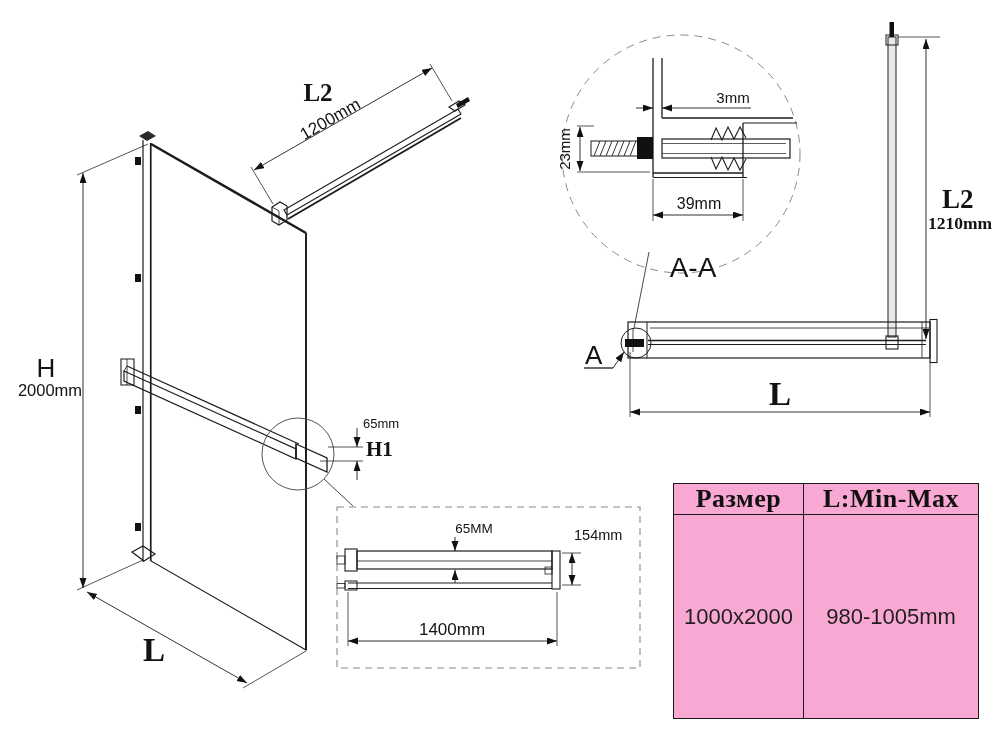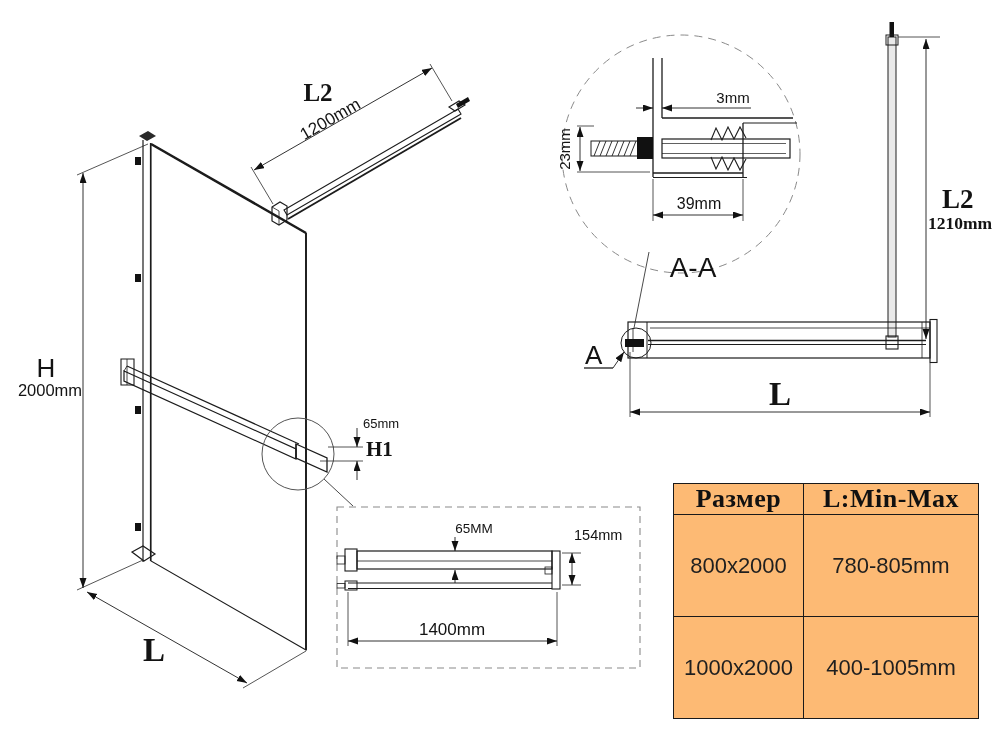--- a/index.html
+++ b/index.html
@@ -10,21 +10,21 @@
   .ln{stroke:#1c1c1c;fill:none;stroke-linecap:butt;}
   .thin{stroke-width:0.8;}
   .mid{stroke-width:1.2;}
   .thick{stroke-width:2.5;}
   .dim{stroke:#1c1c1c;stroke-width:0.9;fill:none;}
   .ext{stroke:#2a2a2a;stroke-width:0.8;fill:none;}
   .dash{stroke:#8a8a8a;stroke-width:1;fill:none;stroke-dasharray:8 6;}
   .sans{font-family:"Liberation Sans",sans-serif;}
   .serifb{font-family:"Liberation Serif",serif;font-weight:bold;}
   .size-table{position:absolute;left:673px;top:483px;width:306px;height:236px;
-              border-collapse:collapse;table-layout:fixed;background:#fdba74;}
+              border-collapse:collapse;table-layout:fixed;background:#f9a8d4;}
   .size-table th,.size-table td{border:1.5px solid #1a1a1a;text-align:center;vertical-align:middle;padding:0;}
   .size-table th{font-family:"Liberation Serif",serif;font-weight:bold;font-size:26px;letter-spacing:0.5px;color:#111;}
   .size-table td{font-family:"Liberation Sans",sans-serif;font-size:22px;color:#1f1f1f;}
   .size-table col.c1{width:130px;}
 </style>
 </head>
 <body>
 
 <div class="stage">
 
@@ -200,23 +200,19 @@
         <col>
       </colgroup>
   <thead>
     <tr>
       <th>Размер</th>
       <th>L:Min-Max</th>
     </tr>
   </thead>
   <tbody>
     <tr>
-      <td>800x2000</td>
-      <td>780-805mm</td>
-    </tr>
-    <tr>
       <td>1000x2000</td>
-      <td>400-1005mm</td>
+      <td>980-1005mm</td>
     </tr>
   </tbody>
 </table>
 
 </div>
 
 </body></html>

